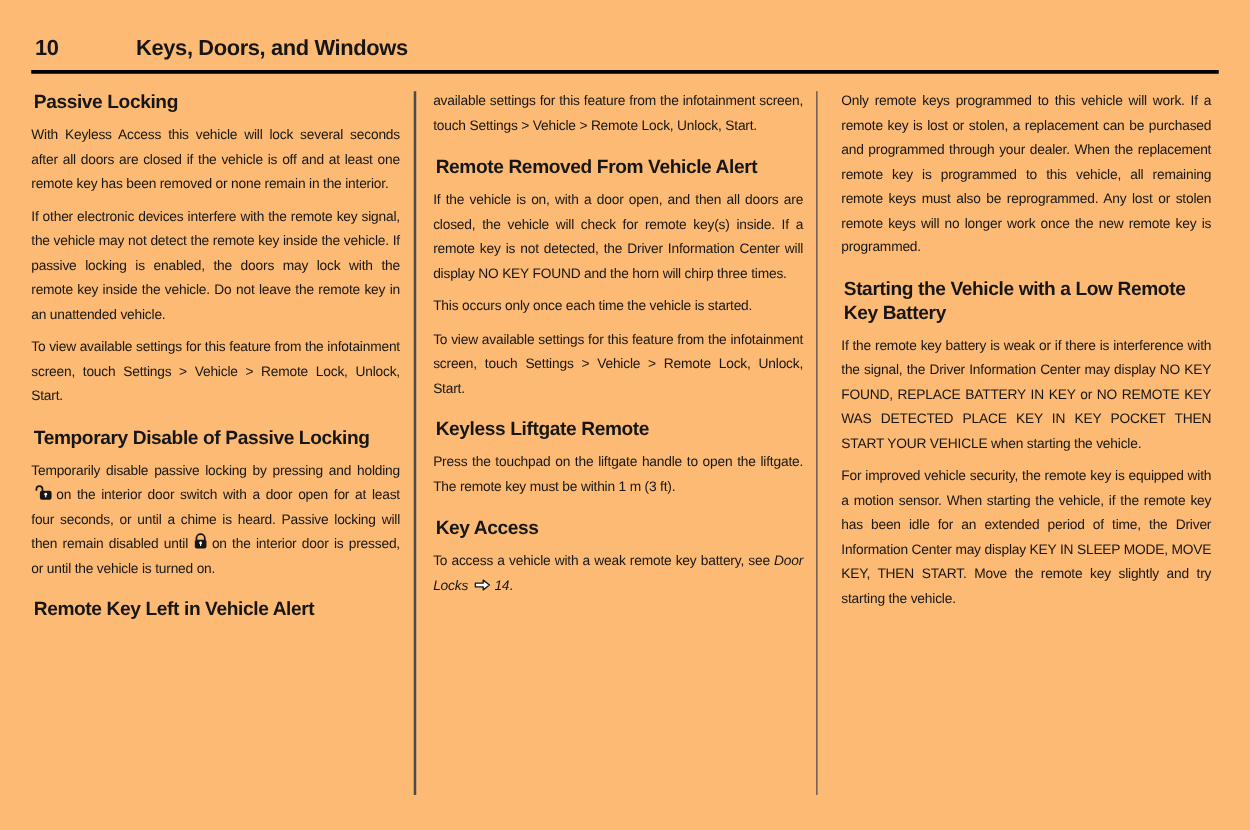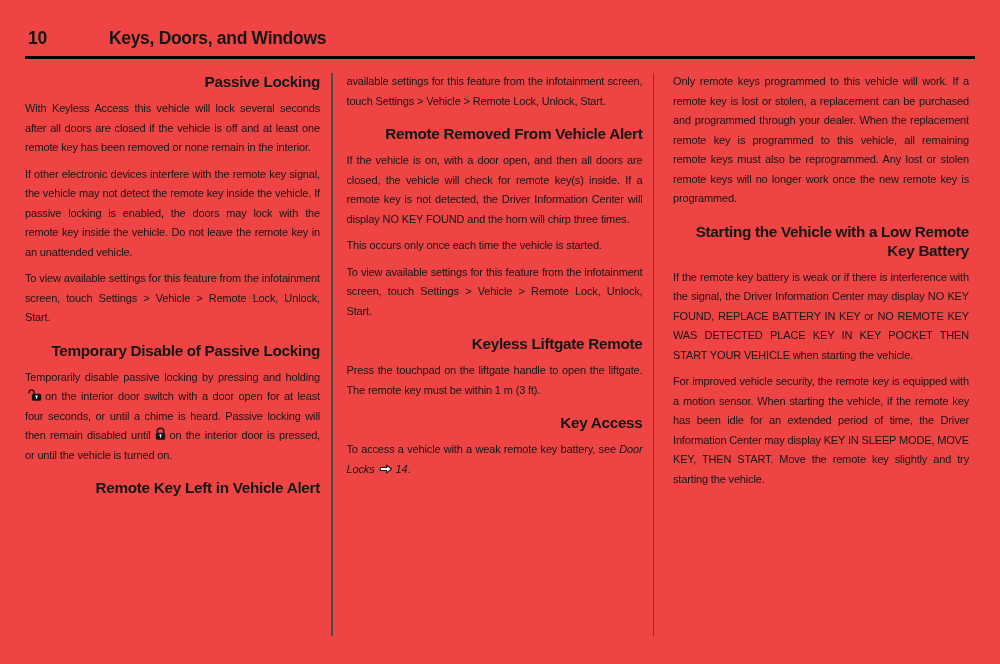--- a/index.html
+++ b/index.html
@@ -1,20 +1,20 @@
 <!DOCTYPE html>
 <html><head>
 <meta charset="utf-8">
 <style>
   html, body { margin: 0; padding: 0; background: #ffffff; }
   .page {
     position: relative;
     width: 1000px;
     height: 664px;
-    background: #ef4444;
+    background: #fdba74;
     color: #161616;
     font-family: "Liberation Sans", sans-serif;
     overflow: hidden;
     box-sizing: border-box;
   }
   .header {
     display: flex;
     align-items: baseline;
     padding: 28px 25px 0 28px;
   }
@@ -58,21 +58,21 @@
     letter-spacing: -0.15px;
     text-align: justify;
   }
   .col p:last-child { margin-bottom: 0; }
   .col h2 {
     margin: 13px 0 8px 2px;
     font-size: 15.3px;
     line-height: 19px;
     font-weight: bold;
     letter-spacing: -0.3px;
-    text-align: right;
+    text-align: left;
   }
   .col > :first-child { margin-top: 0; }
   .italic { font-style: italic; }
   .inline-icon {
     display: inline-block;
     vertical-align: -2px;
     margin: 0 3px;
     line-height: 0;
   }
   .inline-icon svg { display: inline-block; }

